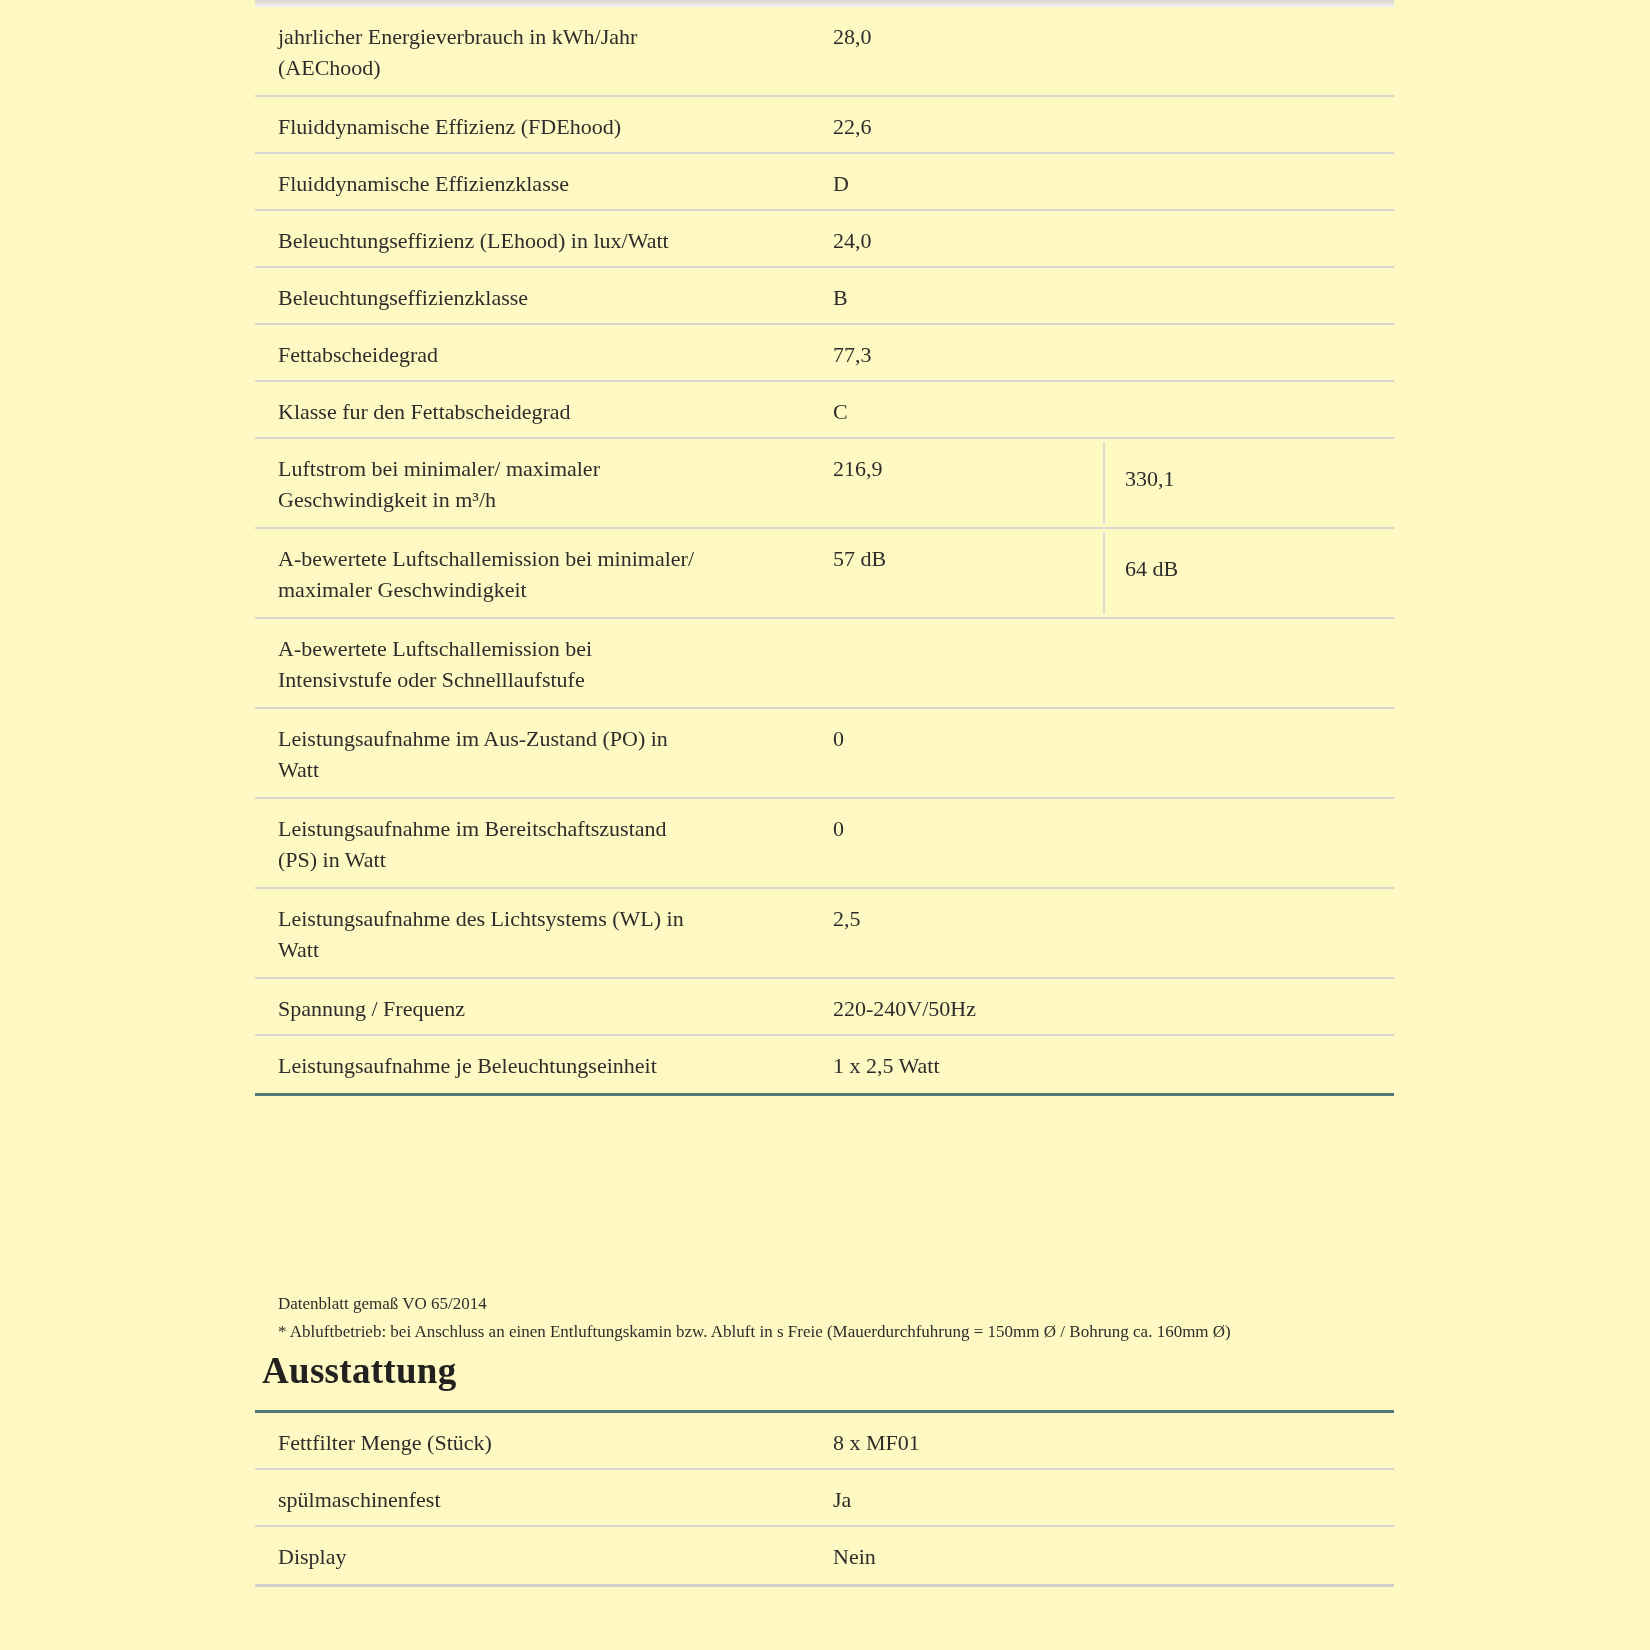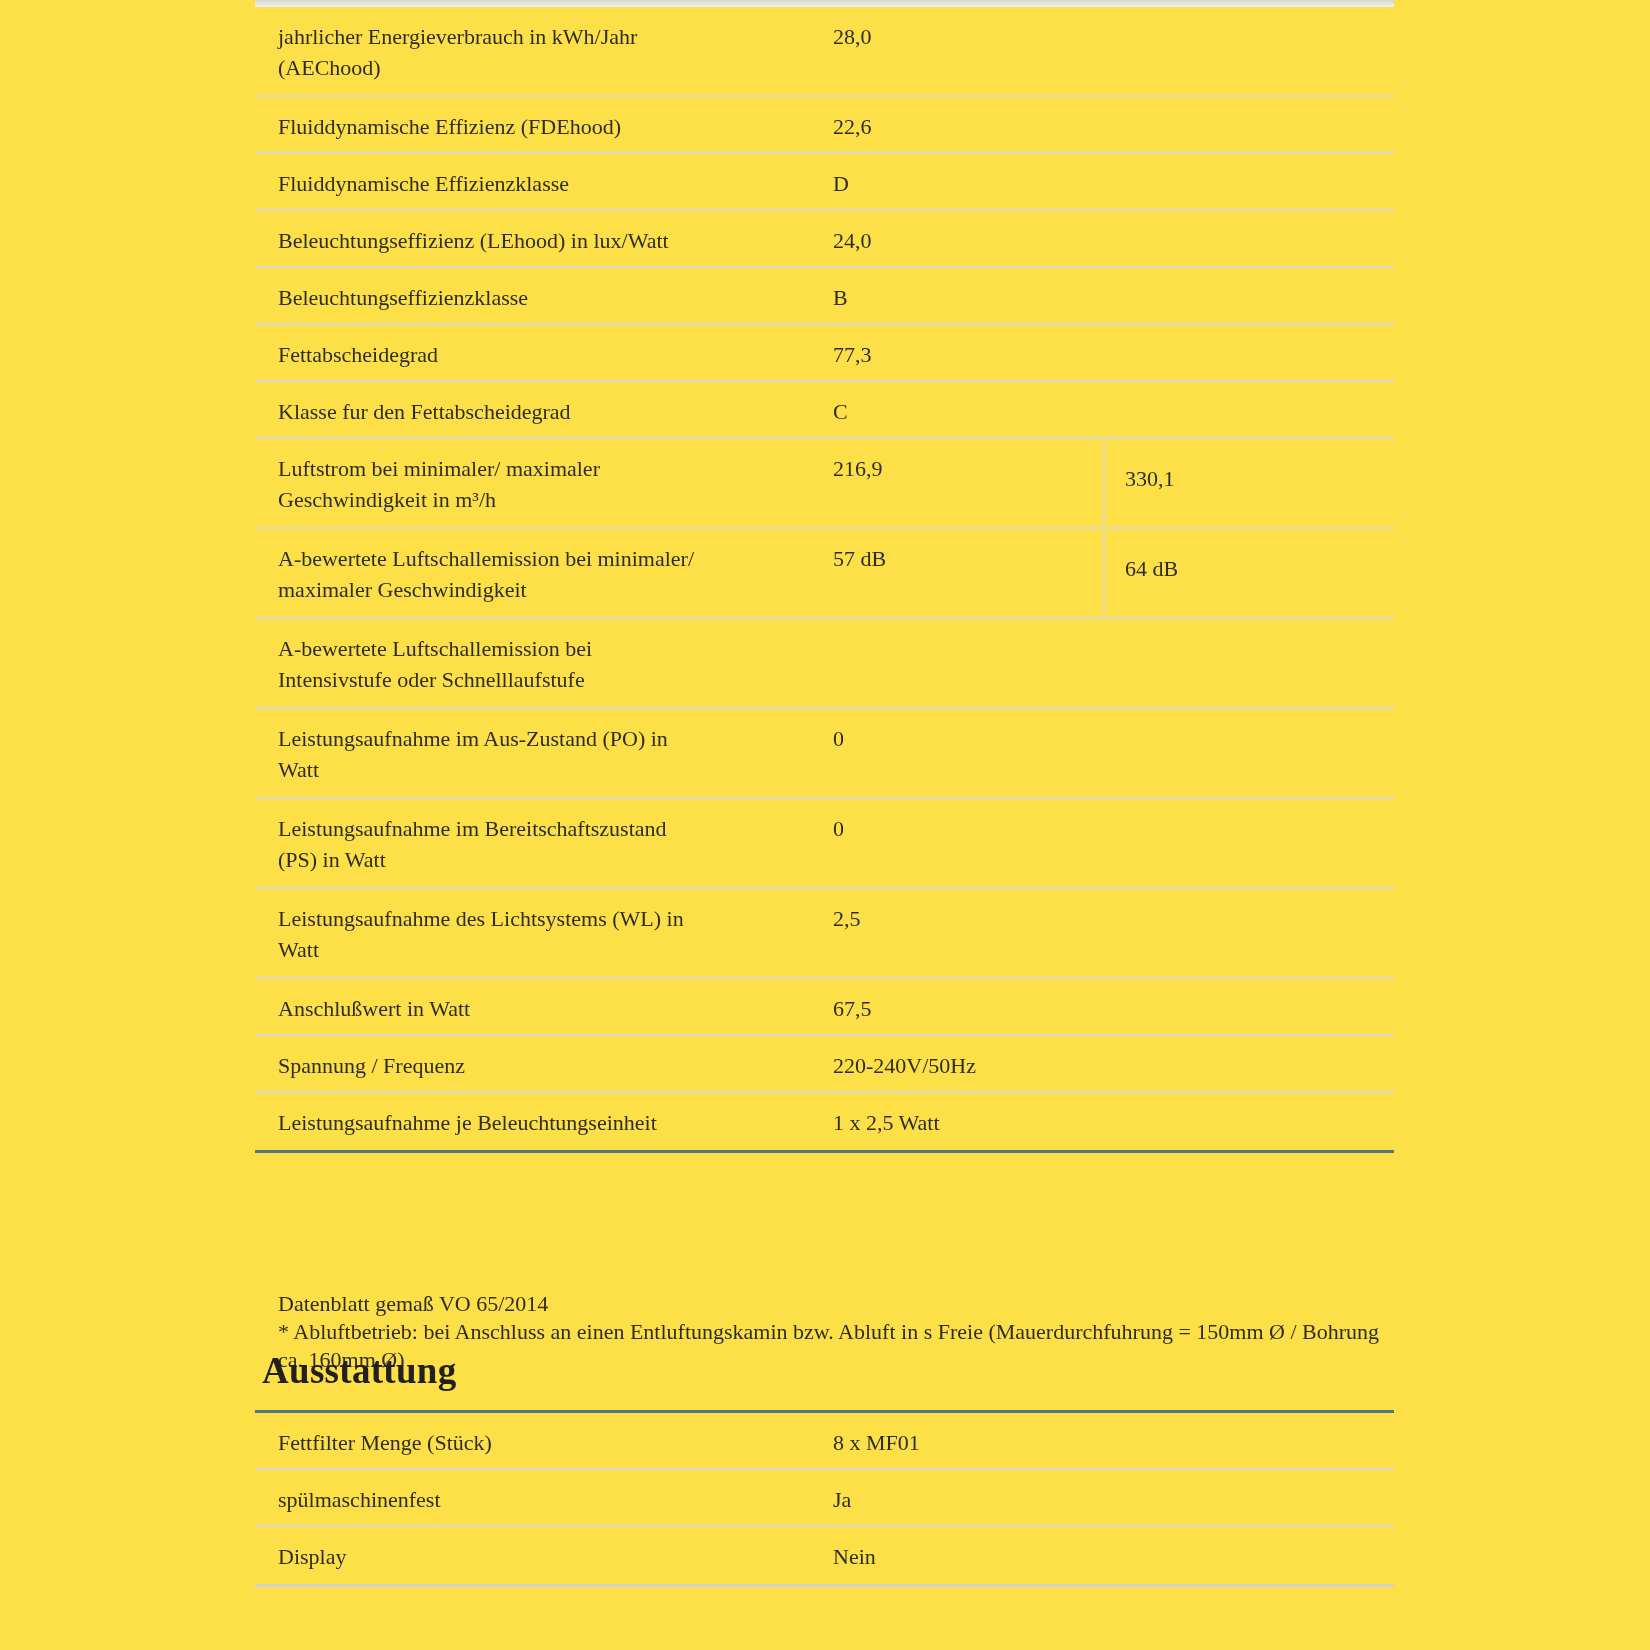--- a/index.html
+++ b/index.html
@@ -1,18 +1,18 @@
 <!DOCTYPE html>
 <html><head>
 <meta charset="utf-8">
 <style>
   html,body { margin:0; padding:0; background:#ffffff; }
   .canvas {
     position:relative; width:1650px; height:1650px;
-    background:#fde047; overflow:hidden;
+    background:#fef9c3; overflow:hidden;
     font-family:"Liberation Serif", serif;
     color:#2e2d2b;
   }
   .content { position:absolute; left:255px; top:0; width:1139px; height:1650px; }
 
   .top-band { height:7px; background:linear-gradient(#d9d6d0, #f4f2ee); }
 
   .spec-table { border-bottom:3px solid #4e7879; }
 
   .row {
@@ -24,21 +24,21 @@
   .row.double { min-height:90px; }
   .row:last-child { border-bottom:none; }
 
   .label { white-space:pre-line; width:540px; }
   .val  { position:absolute; left:578px; top:14px; }
   .val2 { position:absolute; left:870px; top:24px; }
   .vsep { position:absolute; left:848px; top:3px; bottom:3px; width:2px; background:#dcd9d3; }
 
   .footnotes {
     position:absolute; left:23px; top:1290px;
-    font-size:22px; line-height:28px; color:#2e2d2b;
+    font-size:17px; line-height:28px; color:#2e2d2b;
   }
 
   .section-heading {
     position:absolute; left:0; top:1342px; margin:7px;
     font-size:37px; line-height:44px; font-weight:600;
     color:#222120; letter-spacing:0.3px;
   }
 
   .features-table {
     position:absolute; left:0; top:1410px; width:1139px;
@@ -112,24 +112,20 @@
           <div class="label">Leistungsaufnahme im Bereitschaftszustand
 (PS) in Watt</div>
           <div class="val">0</div>
         </div>
         <div class="row double">
           <div class="label">Leistungsaufnahme des Lichtsystems (WL) in
 Watt</div>
           <div class="val">2,5</div>
         </div>
         <div class="row">
-          <div class="label">Anschlußwert in Watt</div>
-          <div class="val">67,5</div>
-        </div>
-        <div class="row">
           <div class="label">Spannung / Frequenz</div>
           <div class="val">220-240V/50Hz</div>
         </div>
         <div class="row">
           <div class="label">Leistungsaufnahme je Beleuchtungseinheit</div>
           <div class="val">1 x 2,5 Watt</div>
         </div>
       </div>
 
     <div class="footnotes">

